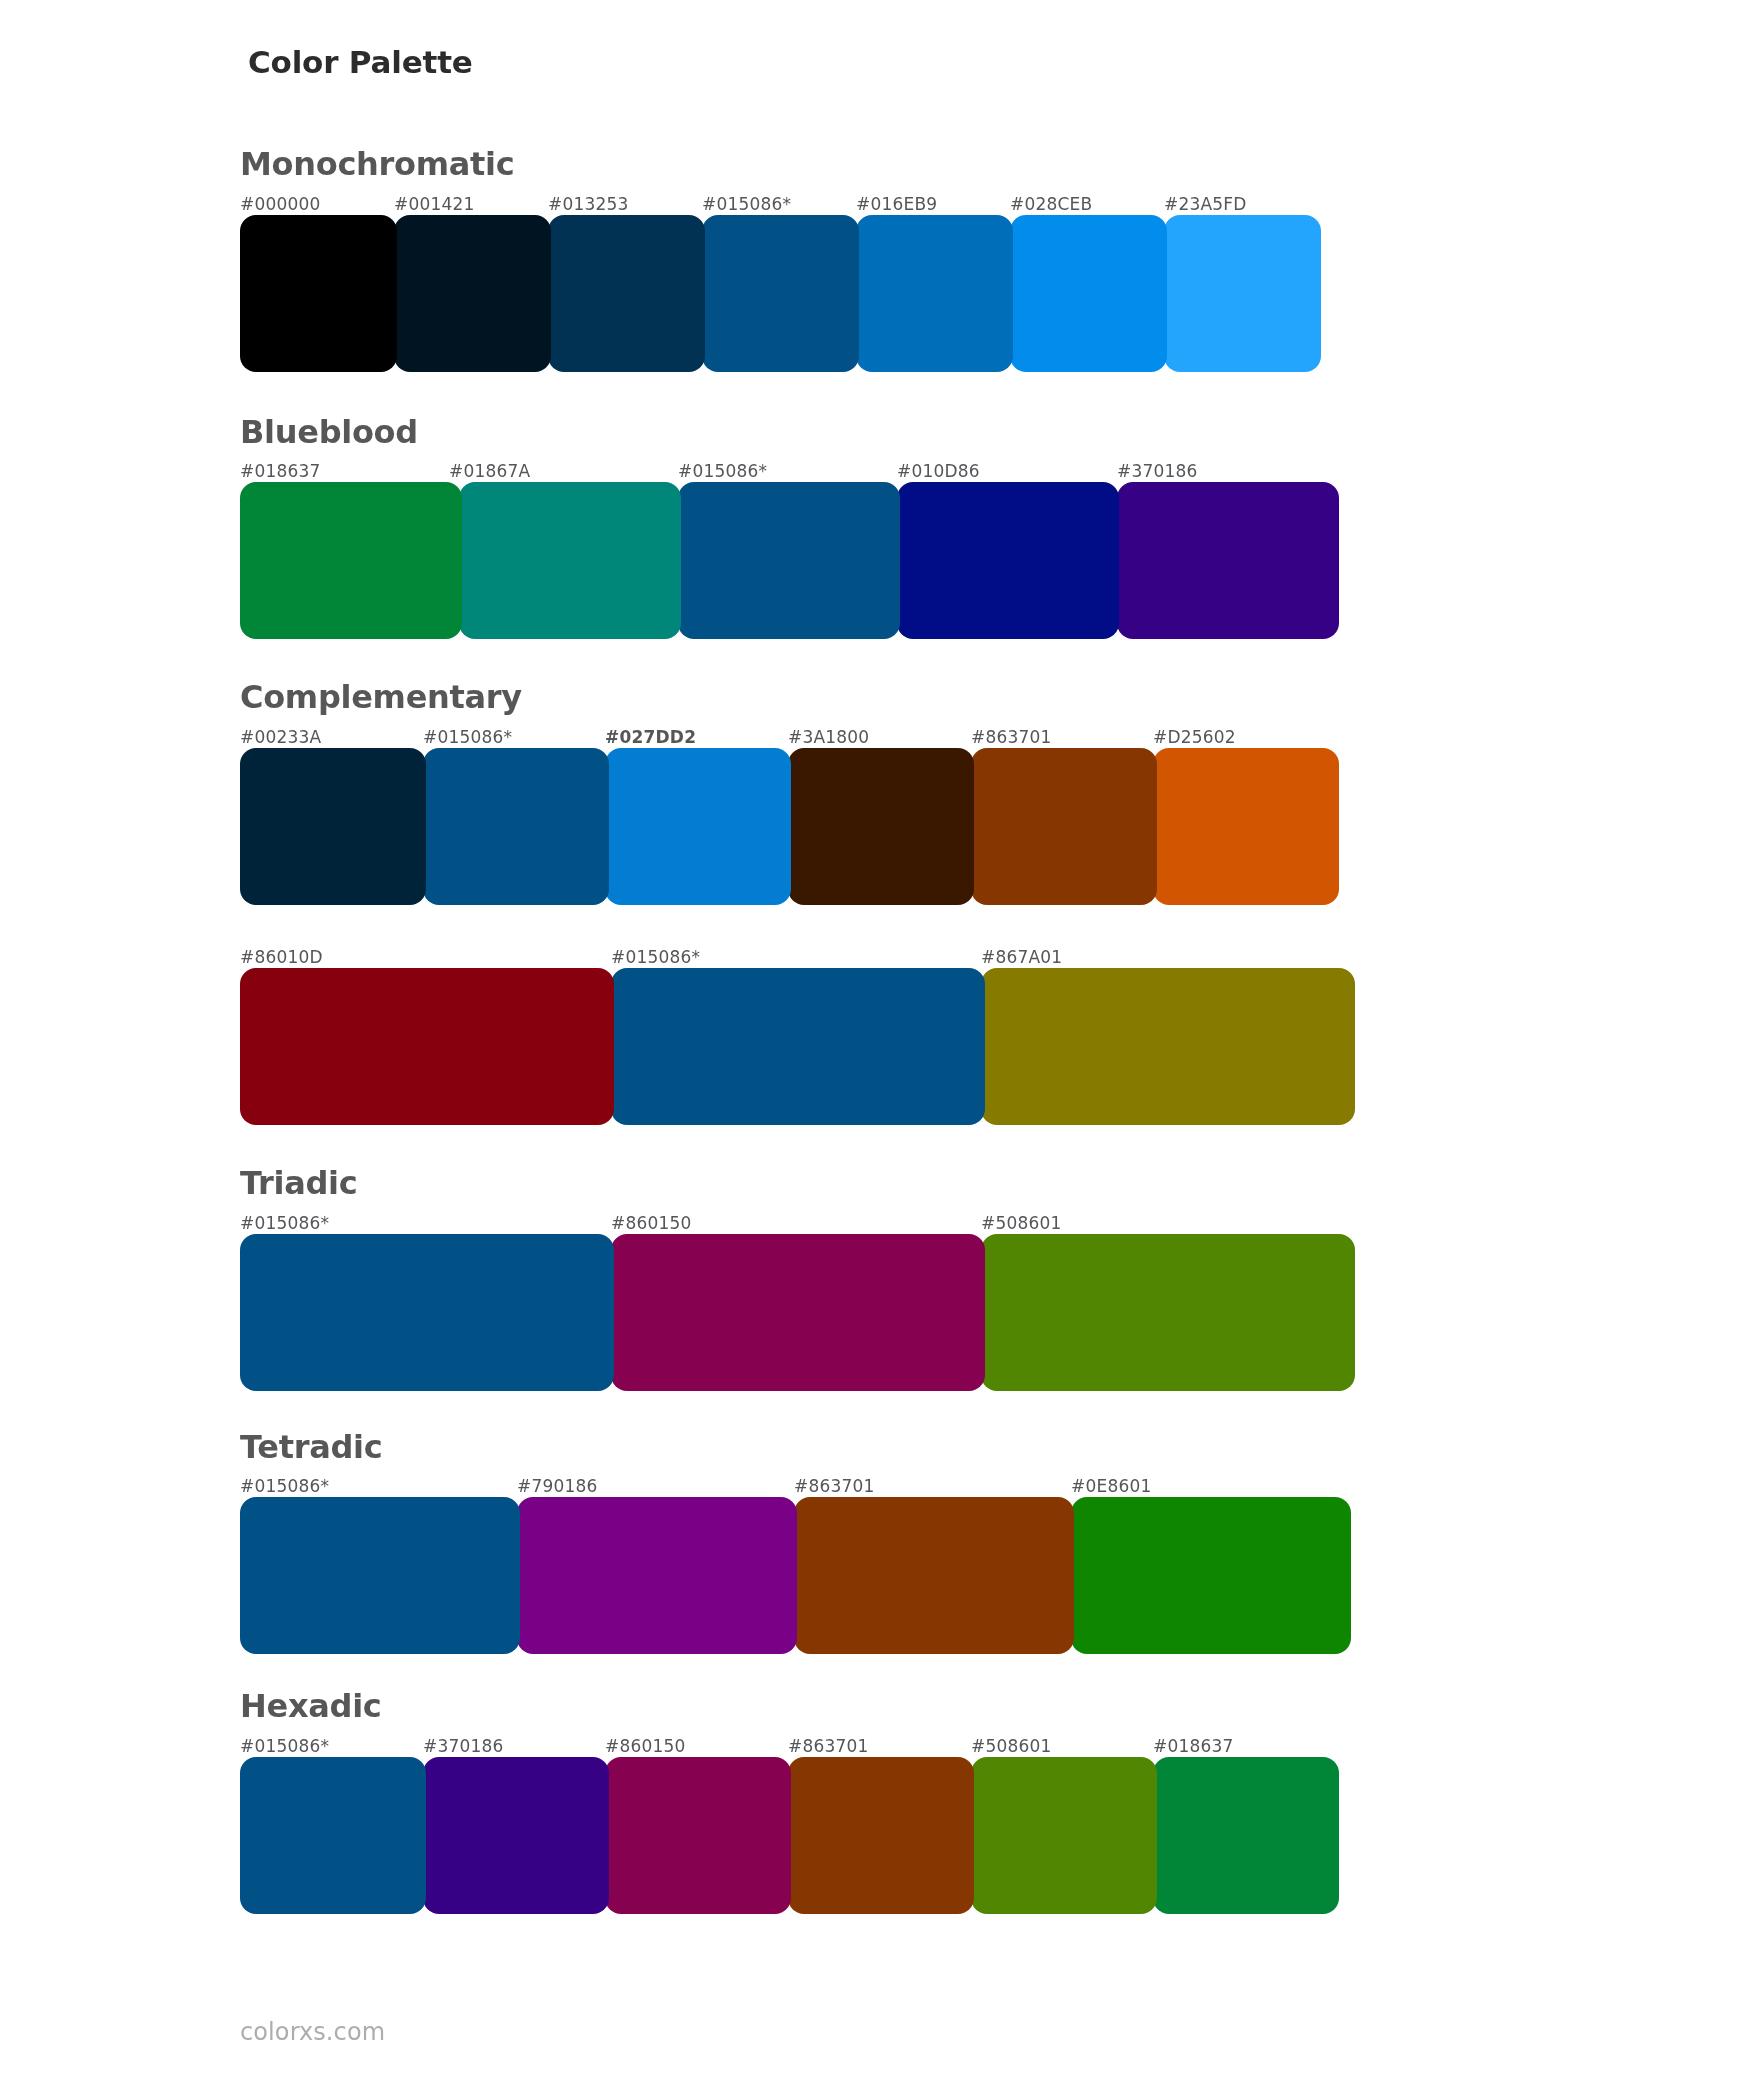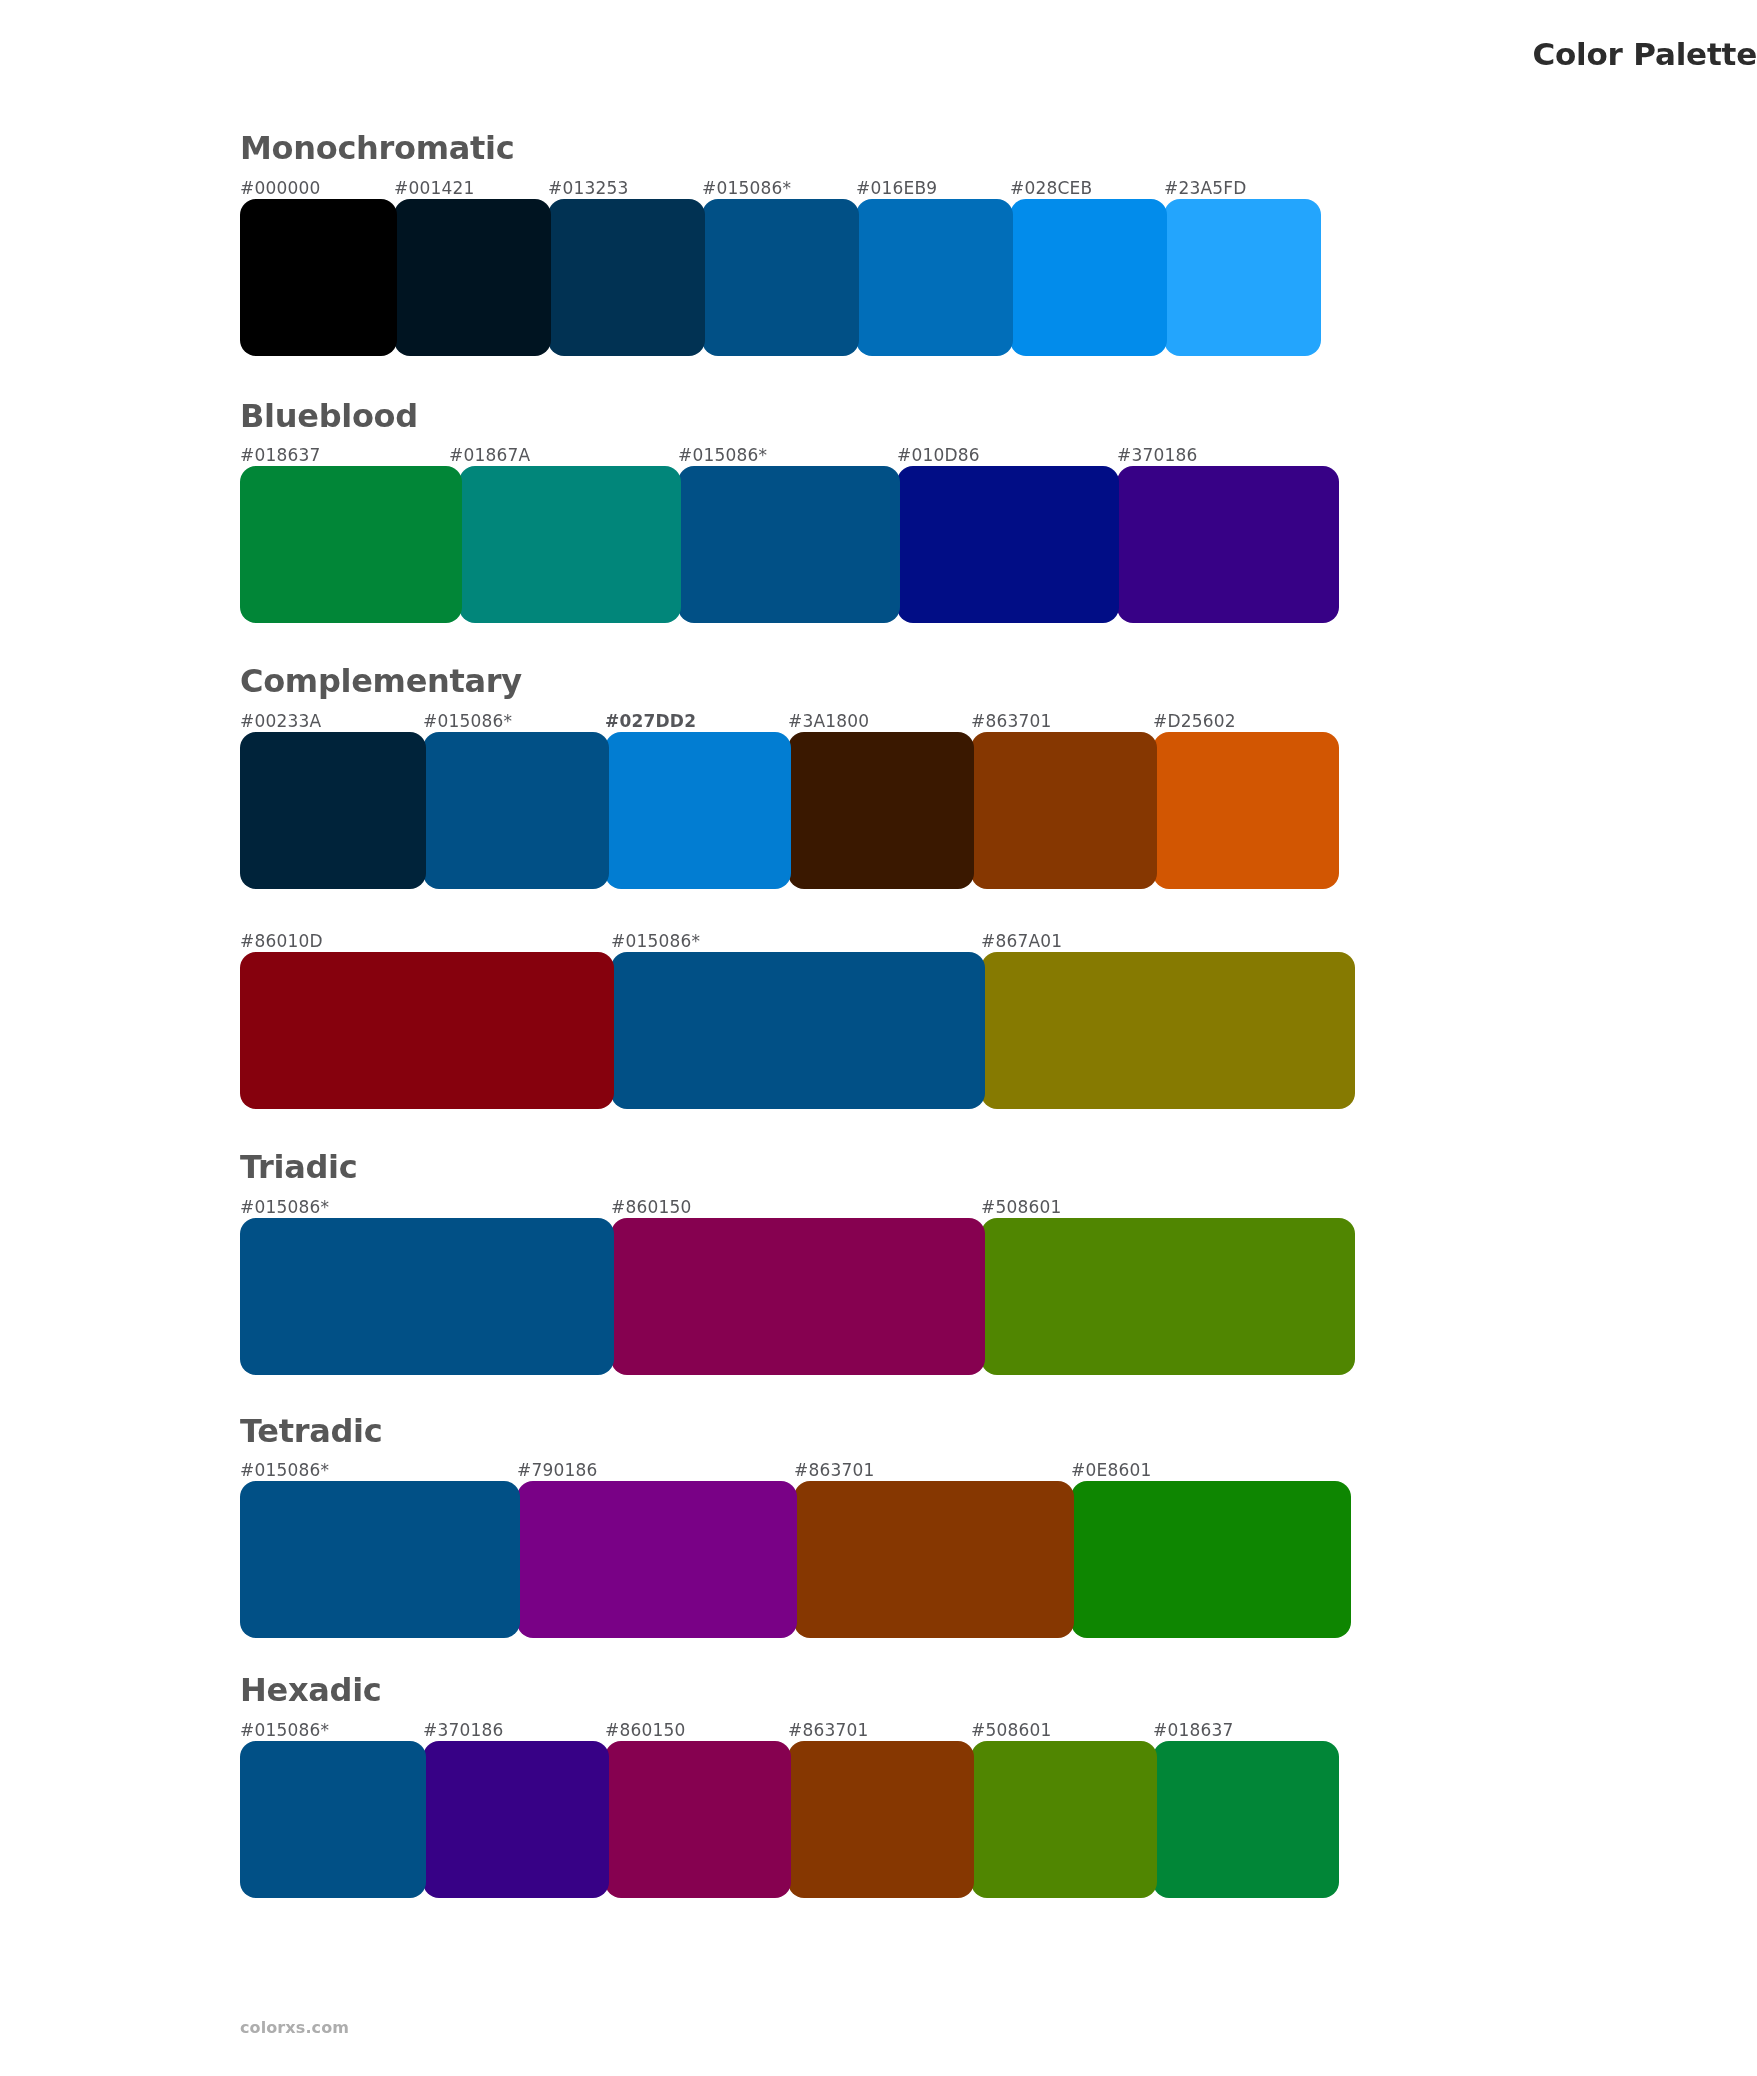--- a/index.html
+++ b/index.html
@@ -35,23 +35,22 @@
     line-height: 1.18;
     margin: 0;
     padding-top: 11.2px;
   }
   .page-subtitle {
     font-size: 31px;
     font-weight: bold;
     color: #2c2c2c;
     letter-spacing: -0.2px;
     line-height: 1.2;
-    margin: 0;
+    margin: 8px;
     padding-top: 17px;
-    text-align: right;
   }
 
   
   .sections {
     padding-top: 59px;
   }
   .section {
     margin-bottom: 0;
   }
   .section-heading {
@@ -95,24 +94,24 @@
   .sec-gap-4 { height: 40px; }
   .sec-gap-5 { height: 36px; }
 
   
   .footer {
     position: absolute;
     left: 240px;
     top: 2018px;
   }
   .footer-text {
-    font-size: 16px;
+    font-size: 24px;
     color: #adadad;
     letter-spacing: 0.1px;
-    font-weight: bold;
+    font-weight: normal;
   }
 </style>
 </head>
 <body>
 
 <div class="page">
 
   <div class="header">
     <h2 class="page-subtitle">Color Palette</h2>
   </div>

